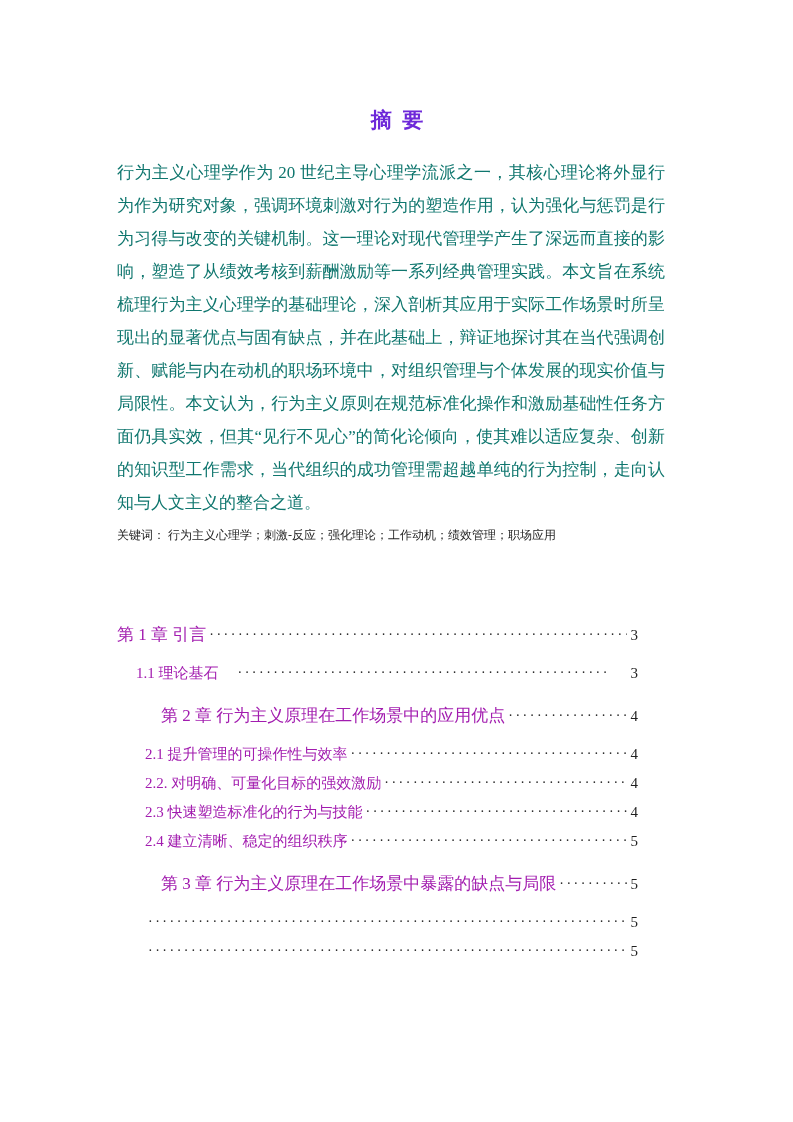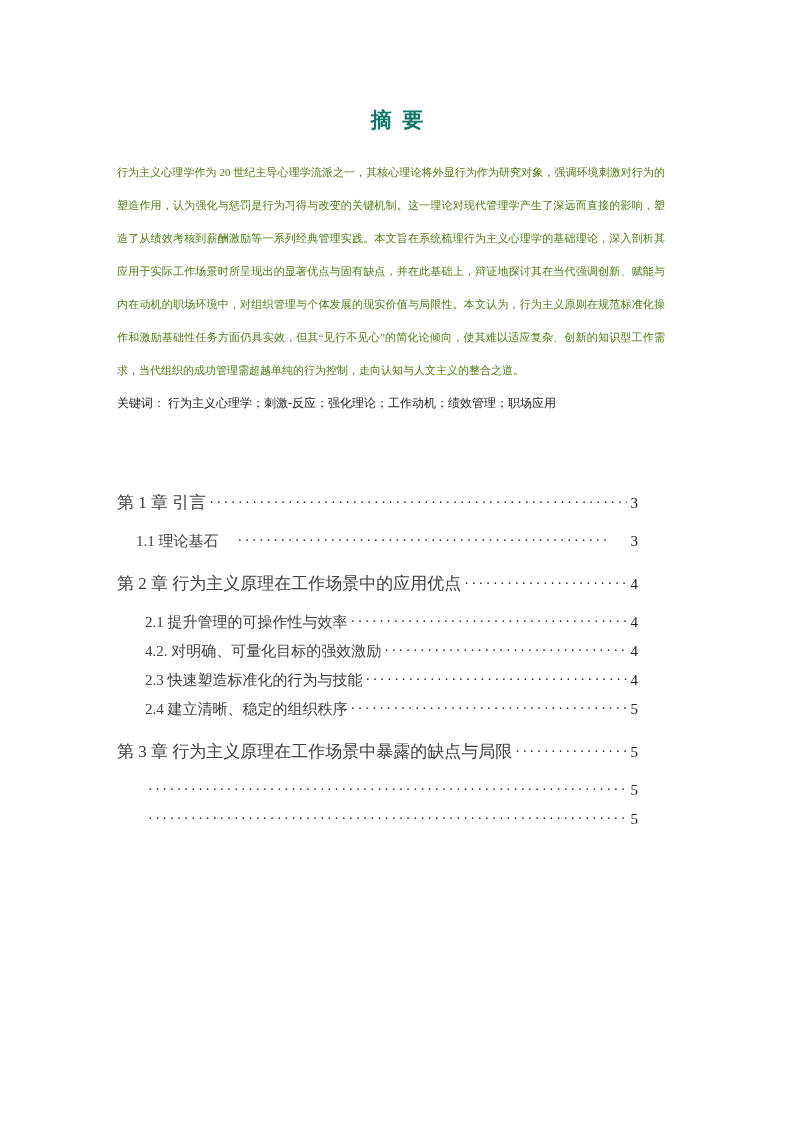--- a/index.html
+++ b/index.html
@@ -19,30 +19,30 @@
     font-family: "Liberation Serif", "DejaVu Serif", serif;
     color: #1f1f1f;
   }
   .doc-heading {
     margin: 0;
     text-align: center;
     font-size: 21px;
     font-weight: bold;
     line-height: 27px;
     white-space: pre;
-    color: #0f766e;
+    color: #6d28d9;
   }
   .abstract-title { padding-top: 107px; }
   .abstract-body {
     margin: 22px 12px 0 0;
-    font-size: 11px;
+    font-size: 17px;
     line-height: 33px;
     text-align: justify;
     text-justify: inter-character;
-    color: #4d7c0f;
+    color: #0f766e;
   }
   .keywords-line {
     margin: 0;
     font-size: 12px;
     line-height: 33px;
     text-align: justify;
     text-justify: inter-character;
   }
   .toc-title { margin-top: 33px; }
   .toc-list {
@@ -50,26 +50,26 @@
     width: 521px;
   }
   .toc-entry {
     display: flex;
     align-items: baseline;
     line-height: 29px;
     white-space: nowrap;
   }
   .toc-entry .lbl {
     flex: 0 0 auto;
-    color: #404040;
+    color: #a21caf;
   }
   .toc-entry.lv1 { font-size: 17px; }
   .toc-entry.lv2 { font-size: 15px; padding-left: 28px; }
   .toc-entry:nth-child(2) { padding-left: 19px; gap: 16px; }
-  .toc-entry.lv1:not(:first-child) { margin-top: 13px; }
+  .toc-entry.lv1:not(:first-child) { margin-top: 13px; margin-left: 44px; }
   .toc-entry.lv1 + .toc-entry.lv2 { margin-top: 9px; }
   .toc-entry .leader {
     flex: 1 1 auto;
     overflow: hidden;
     white-space: nowrap;
     font-size: 14px;
     letter-spacing: 2.5px;
     color: #2a2a2a;
     margin: 0 1px 0 3px;
     transform: translateY(-1px);
@@ -115,21 +115,21 @@
     <span class="pg">4</span>
   </div>
 
   <div class="toc-entry lv2">
     <span class="lbl">2.1 提升管理的可操作性与效率</span>
     <span class="leader"></span>
     <span class="pg">4</span>
   </div>
 
   <div class="toc-entry lv2">
-    <span class="lbl">4.2. 对明确、可量化目标的强效激励</span>
+    <span class="lbl">2.2. 对明确、可量化目标的强效激励</span>
     <span class="leader"></span>
     <span class="pg">4</span>
   </div>
 
   <div class="toc-entry lv2">
     <span class="lbl">2.3 快速塑造标准化的行为与技能</span>
     <span class="leader"></span>
     <span class="pg">4</span>
   </div>
 

